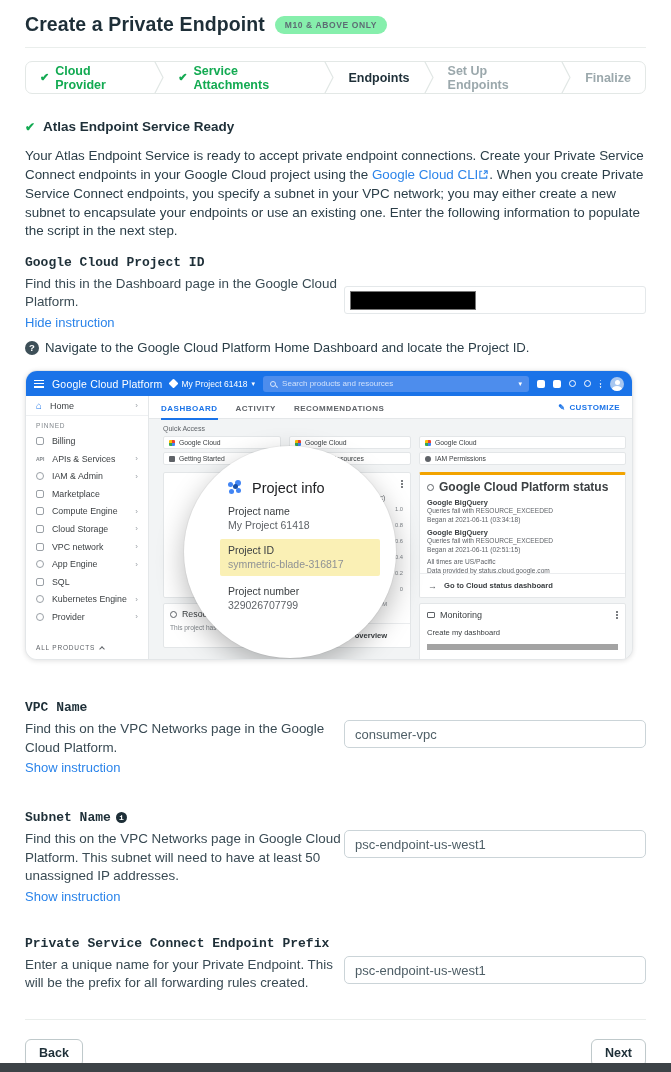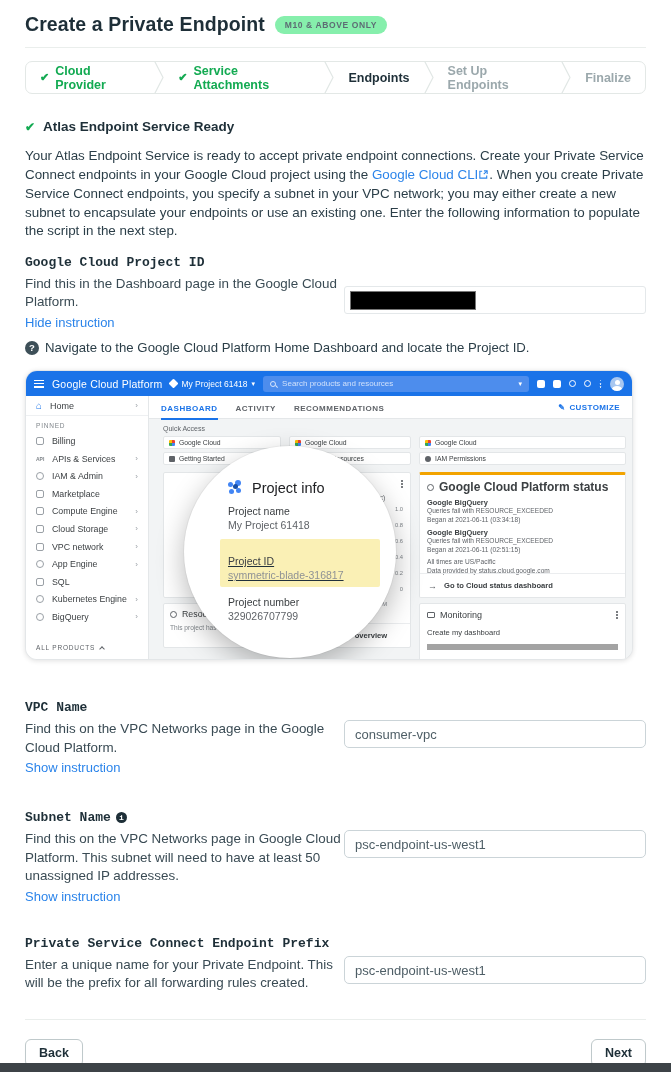--- a/index.html
+++ b/index.html
@@ -168,21 +168,21 @@
              padding:34px 0 0 44px; }
   .pi-title-row { display:flex; align-items:center; gap:8px; }
   .pi-dots { width:16px; height:16px; position:relative; }
   .pi-dots i { position:absolute; width:5px; height:5px; background:#4285F4; border-radius:50%; }
   .pi-dots i:nth-child(1){left:0; top:2px;} .pi-dots i:nth-child(2){left:7px; top:0; width:6px; height:6px;}
   .pi-dots i:nth-child(3){left:1px; top:9px;} .pi-dots i:nth-child(4){left:8px; top:8px;}
   .pi-dots i:nth-child(5){left:5px; top:4px; background:#174EA6;}
   .pi-title { font-size:14.5px; color:#202124; }
   .pi-lbl { font-size:10.5px; color:#3C4043; margin-top:9px; }
   .pi-val { font-size:10.5px; color:#5F6368; margin-top:2px; }
-  .pi-hl { background:#FAF0B5; margin:8px 0 0 -8px; padding:16px 8px 6px; border-radius:2px; width:160px;text-decoration:underline; }
+  .pi-hl { background:#FAF0B5; margin:8px 0 0 -8px; padding:5px 8px 6px; border-radius:2px; width:160px; }
   .pi-hl .pi-lbl { margin-top:0; }
   .pi-hl .pi-val { color:#8F9295; }
 
   
   .foot-divider { border-top:1px solid #EAEEEC; margin-top:26px; }
   .btn-row { margin-top:19px; display:flex; justify-content:space-between; }
   .btn { background:#fff; border:1px solid #BFC9CB; border-radius:6px; padding:6px 13px;
          font-size:12.5px; font-weight:bold; color:#1E2F38; font-family:"Liberation Sans",sans-serif;
          box-shadow:0 1px 1px rgba(0,0,0,.06); cursor:pointer; }
   .bottom-bar { position:absolute; left:0; top:1063px; width:671px; height:9px; background:#3D4347; }
@@ -359,21 +359,21 @@
             <span class="s-ico"></span>
             <span>SQL</span>
           </li>
         <li>
             <span class="s-ico round"></span>
             <span>Kubernetes Engine</span>
             <span class="side-arrow">›</span>
           </li>
         <li>
             <span class="s-ico round"></span>
-            <span>BigQuery</span>
+            <span>Provider</span>
             <span class="side-arrow">›</span>
           </li>
       </ul>
       <div class="side-footer">
         <span>ALL PRODUCTS</span>
         <span class="caret-up"></span>
       </div>
     </div>
 
     <div class="gcp-main">

